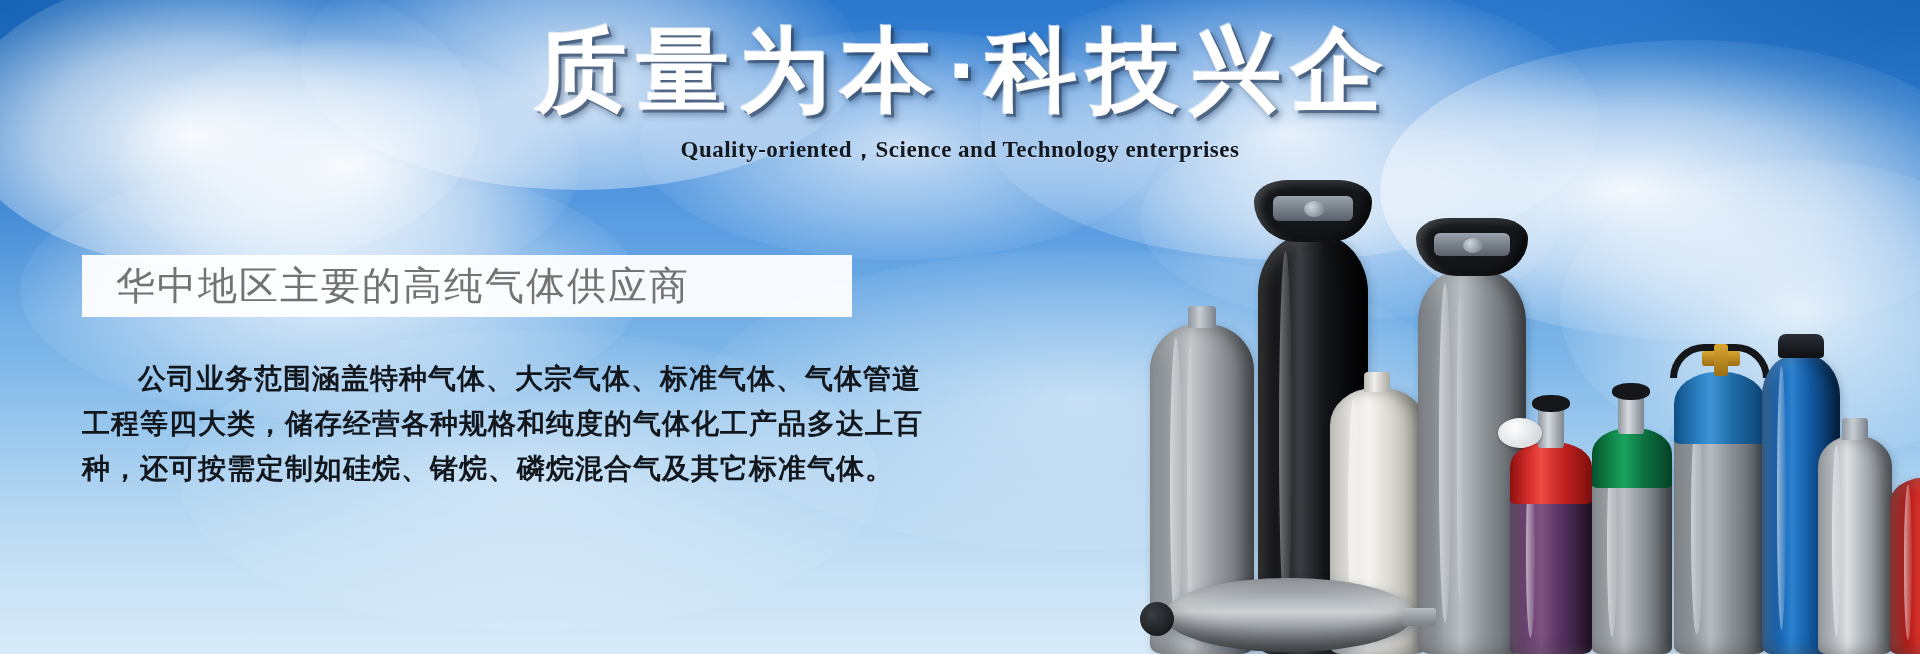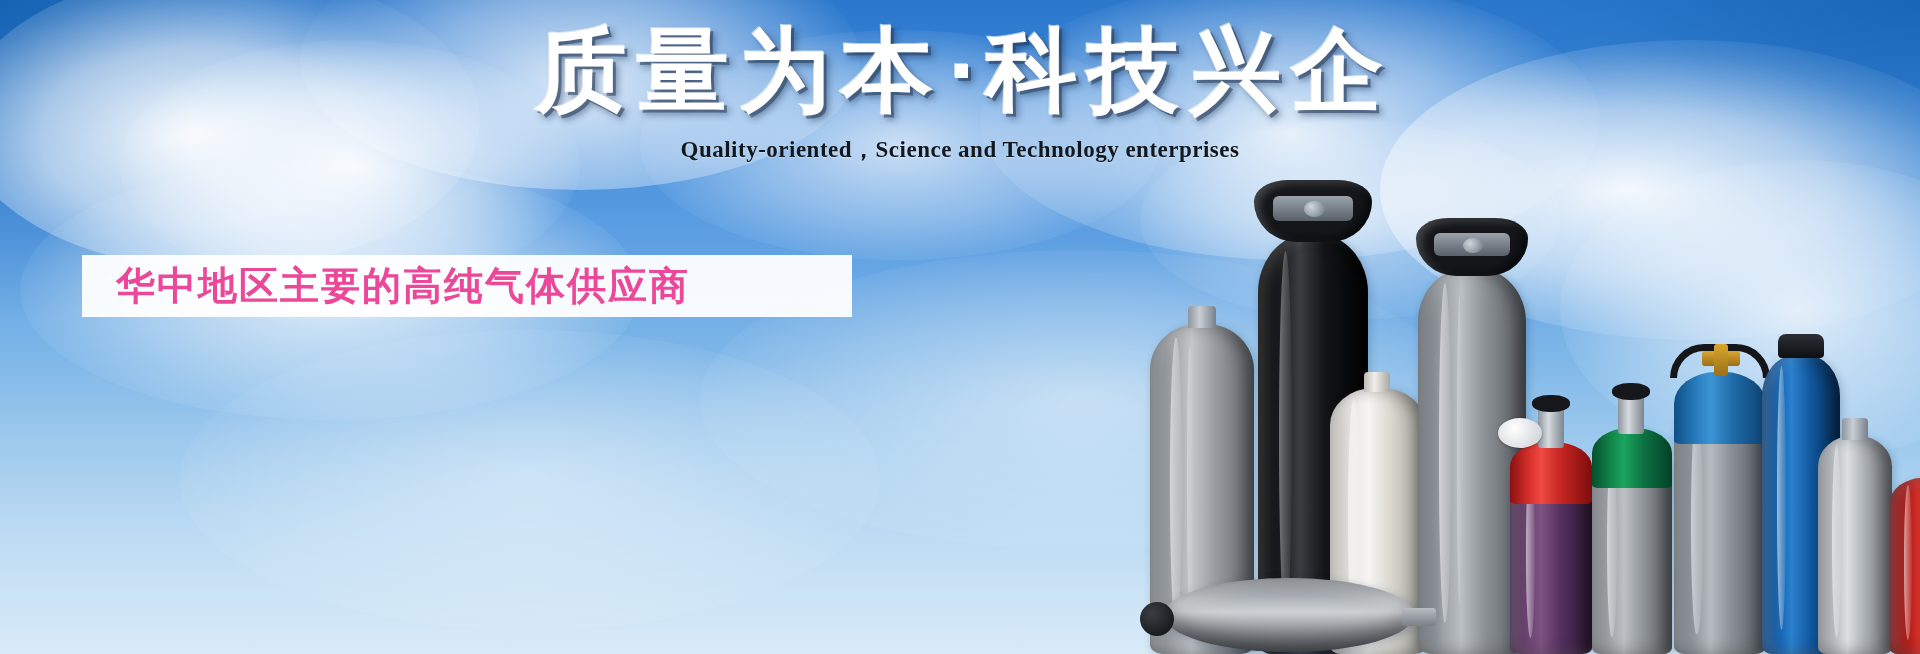--- a/index.html
+++ b/index.html
@@ -103,22 +103,22 @@
   .slogan-box {
     position:absolute;
     left:82px; top:255px;
     width:770px; height:62px;
     background:rgba(255,255,255,.94);
     display:flex; align-items:center;
   }
   .slogan-text {
     font-family:"Liberation Sans", sans-serif;
     font-size:39px;
-    font-weight:700;
-    color:#ec4899;
+    font-weight:400;
+    color:#737373;
     letter-spacing:2px;
     padding-left:34px;
     white-space:nowrap;
   }
 
   
   .body-copy {
     position:absolute;
     left:82px; top:356px;
     width:790px;
@@ -244,20 +244,25 @@
   <div class="headline">
     <span>质量为本</span><span class="dot">·</span><span>科技兴企</span>
   </div>
 
   <div class="subtitle">Quality-oriented，Science and Technology enterprises</div>
 
   <div class="slogan-box">
     <div class="slogan-text">华中地区主要的高纯气体供应商</div>
   </div>
 
+  <div class="body-copy">
+    <div class="body-line indent">公司业务范围涵盖特种气体、大宗气体、标准气体、气体管道</div>
+    <div class="body-line">工程等四大类，储存经营各种规格和纯度的气体化工产品多达上百</div>
+    <div class="body-line">种，还可按需定制如硅烷、锗烷、磷烷混合气及其它标准气体。</div>
+  </div>
 
   <div class="cylinders">
 
     <div class="cyl" style="left:0px; width:104px; height:330px;
                 background:linear-gradient(to right,#6f7479 0%,#a7acb0 26%,#c3c7ca 40%,#9a9ea2 62%,#5f6469 100%);">
       <div class="gloss"></div>
       <div class="gloss2"></div>
     </div>
     <div class="neck" style="left:38px; bottom:326px; width:28px; height:22px;"></div>
 

